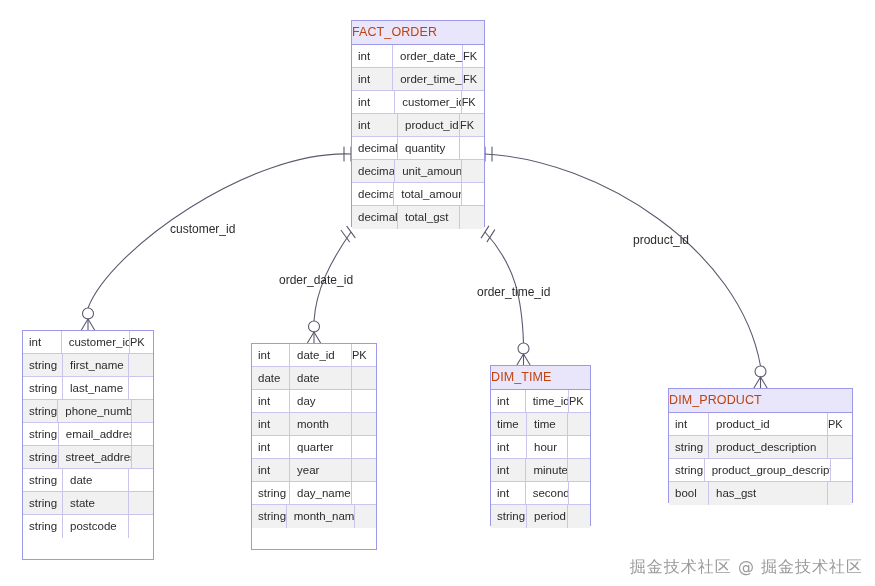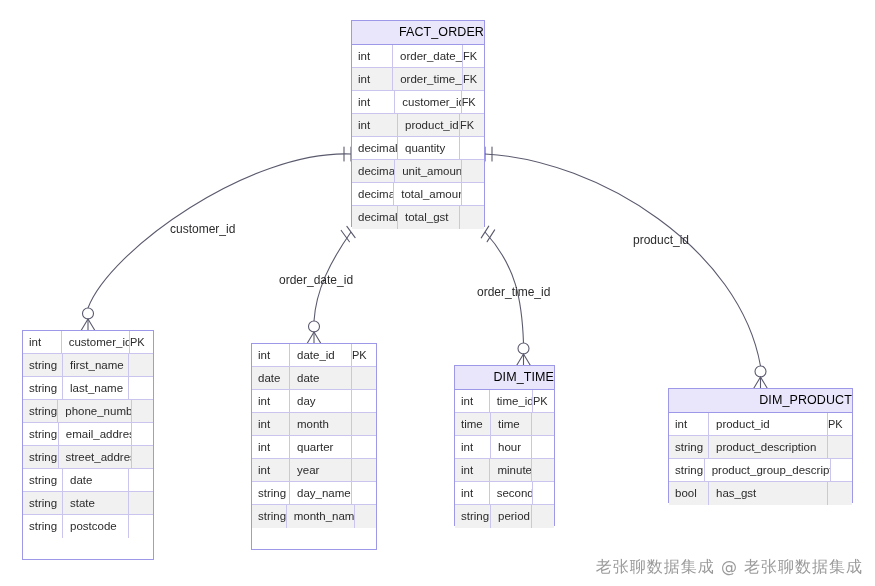--- a/index.html
+++ b/index.html
@@ -28,23 +28,23 @@
   }
   .entity {
     position: absolute;
     border: 1px solid #9d98e8;
     box-sizing: border-box;
     background: #ffffff;
   }
   .entity-title {
     background: #e9e6fb;
     border-bottom: 1px solid #9d98e8;
-    color: #000000;
+    color: #c2410c;
     font-size: 12.5px;
-    text-align: right;
+    text-align: left;
     line-height: 23px;
     height: 23px;
     letter-spacing: 0.1px;
   }
   .attr-row {
     display: flex;
     height: 23px;
     border-bottom: 1px solid #c9c5ef;
     box-sizing: border-box;
   }
@@ -265,21 +265,21 @@
           <div class="cell-type" style="width: 38px;">string</div>
           <div class="cell-name">day_name</div>
           <div class="cell-key" style="width: 24px;"></div>
         </div>
         <div class="attr-row alt">
           <div class="cell-type" style="width: 38px;">string</div>
           <div class="cell-name">month_name</div>
           <div class="cell-key" style="width: 24px;"></div>
         </div>
       </div>
-      <div class="entity" style="left: 454px; top: 365px; width: 101px; height: 161px;">
+      <div class="entity" style="left: 490px; top: 365px; width: 101px; height: 161px;">
         <div class="entity-title">DIM_TIME</div>
         <div class="attr-row">
           <div class="cell-type" style="width: 36px;">int</div>
           <div class="cell-name">time_id</div>
           <div class="cell-key" style="width: 22px;">PK</div>
         </div>
         <div class="attr-row alt">
           <div class="cell-type" style="width: 36px;">time</div>
           <div class="cell-name">time</div>
           <div class="cell-key" style="width: 22px;"></div>
@@ -330,15 +330,15 @@
       </div>
     </div>
 
   <div id="labels-layer">
       <div class="edge-label" style="left: 170px; top: 222px;">customer_id</div>
       <div class="edge-label" style="left: 279px; top: 273px;">order_date_id</div>
       <div class="edge-label" style="left: 477px; top: 285px;">order_time_id</div>
       <div class="edge-label" style="left: 633px; top: 233px;">product_id</div>
     </div>
 
-  <div id="watermark">老张聊数据集成 @ 老张聊数据集成</div>
+  <div id="watermark">掘金技术社区 @ 掘金技术社区</div>
 
 </div>
 
 </body></html>

